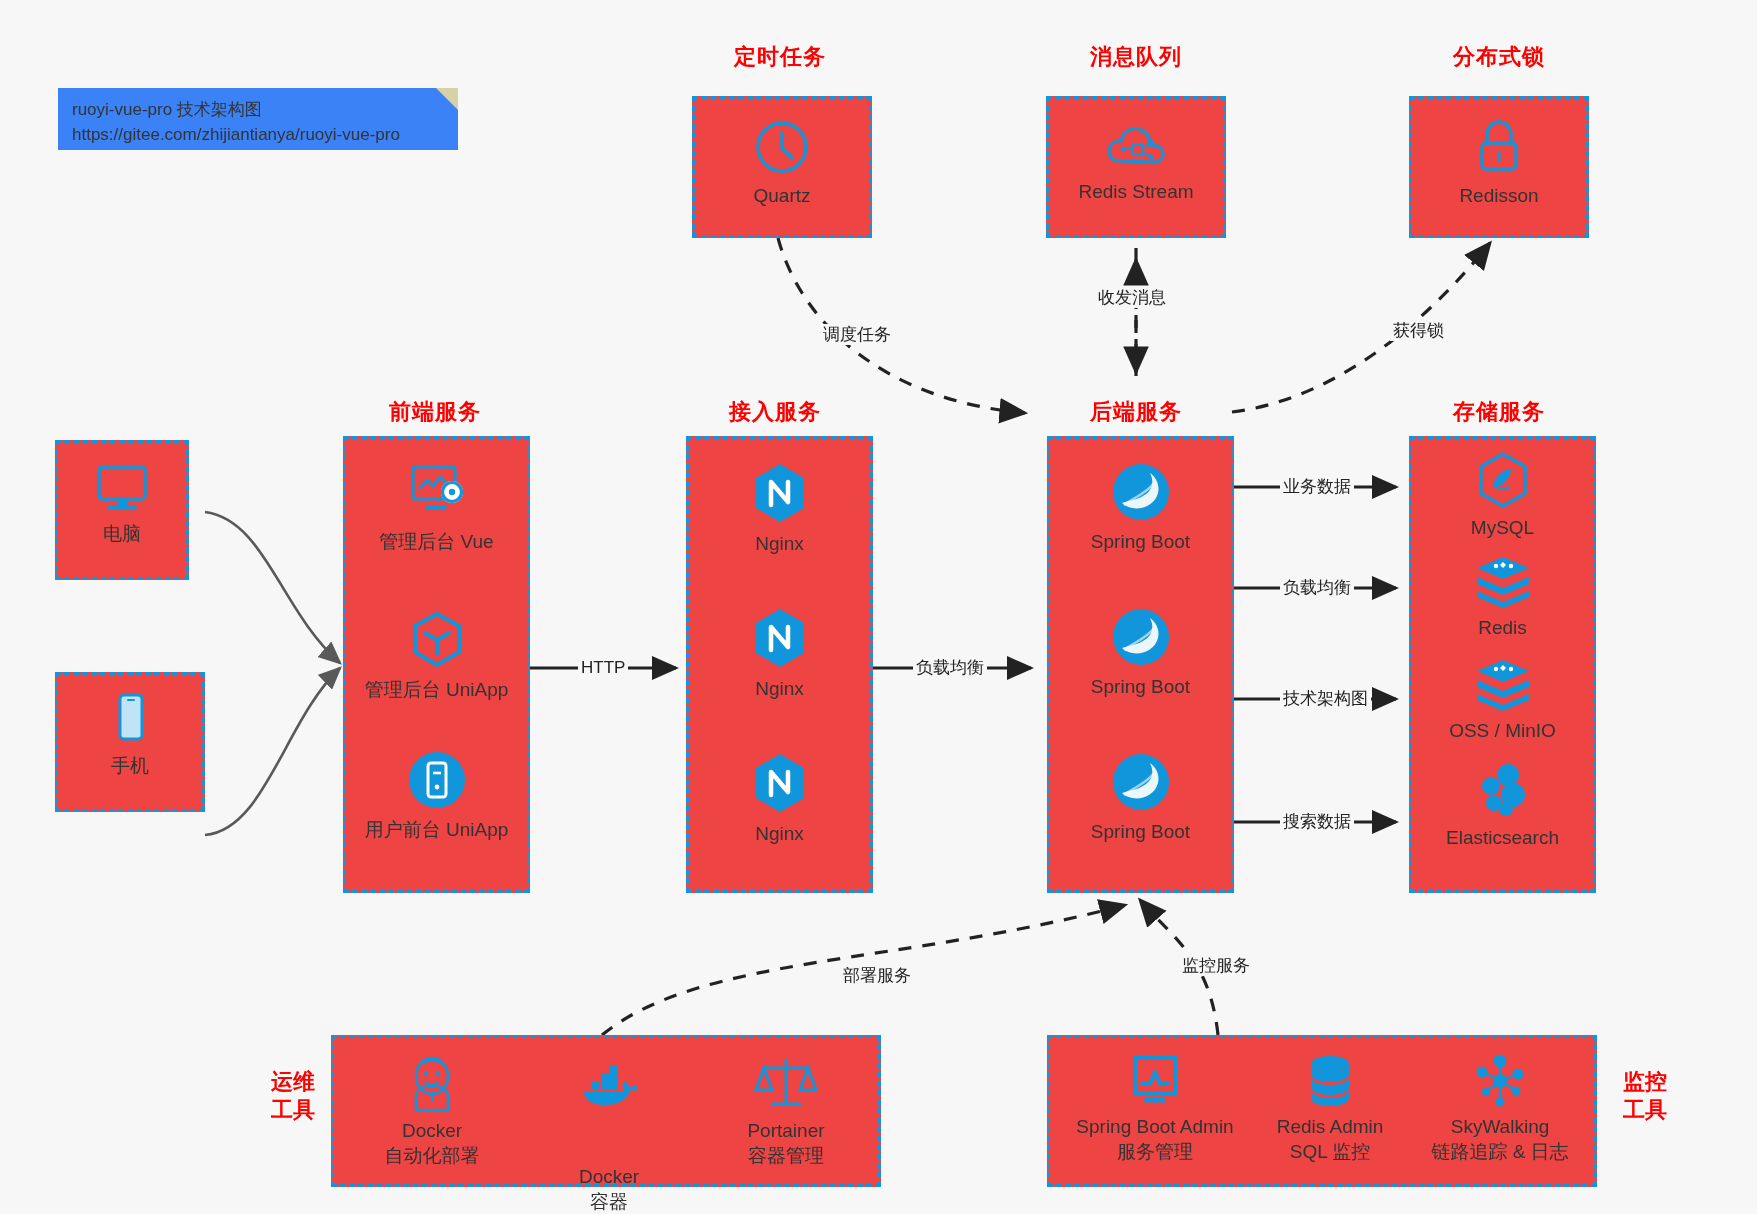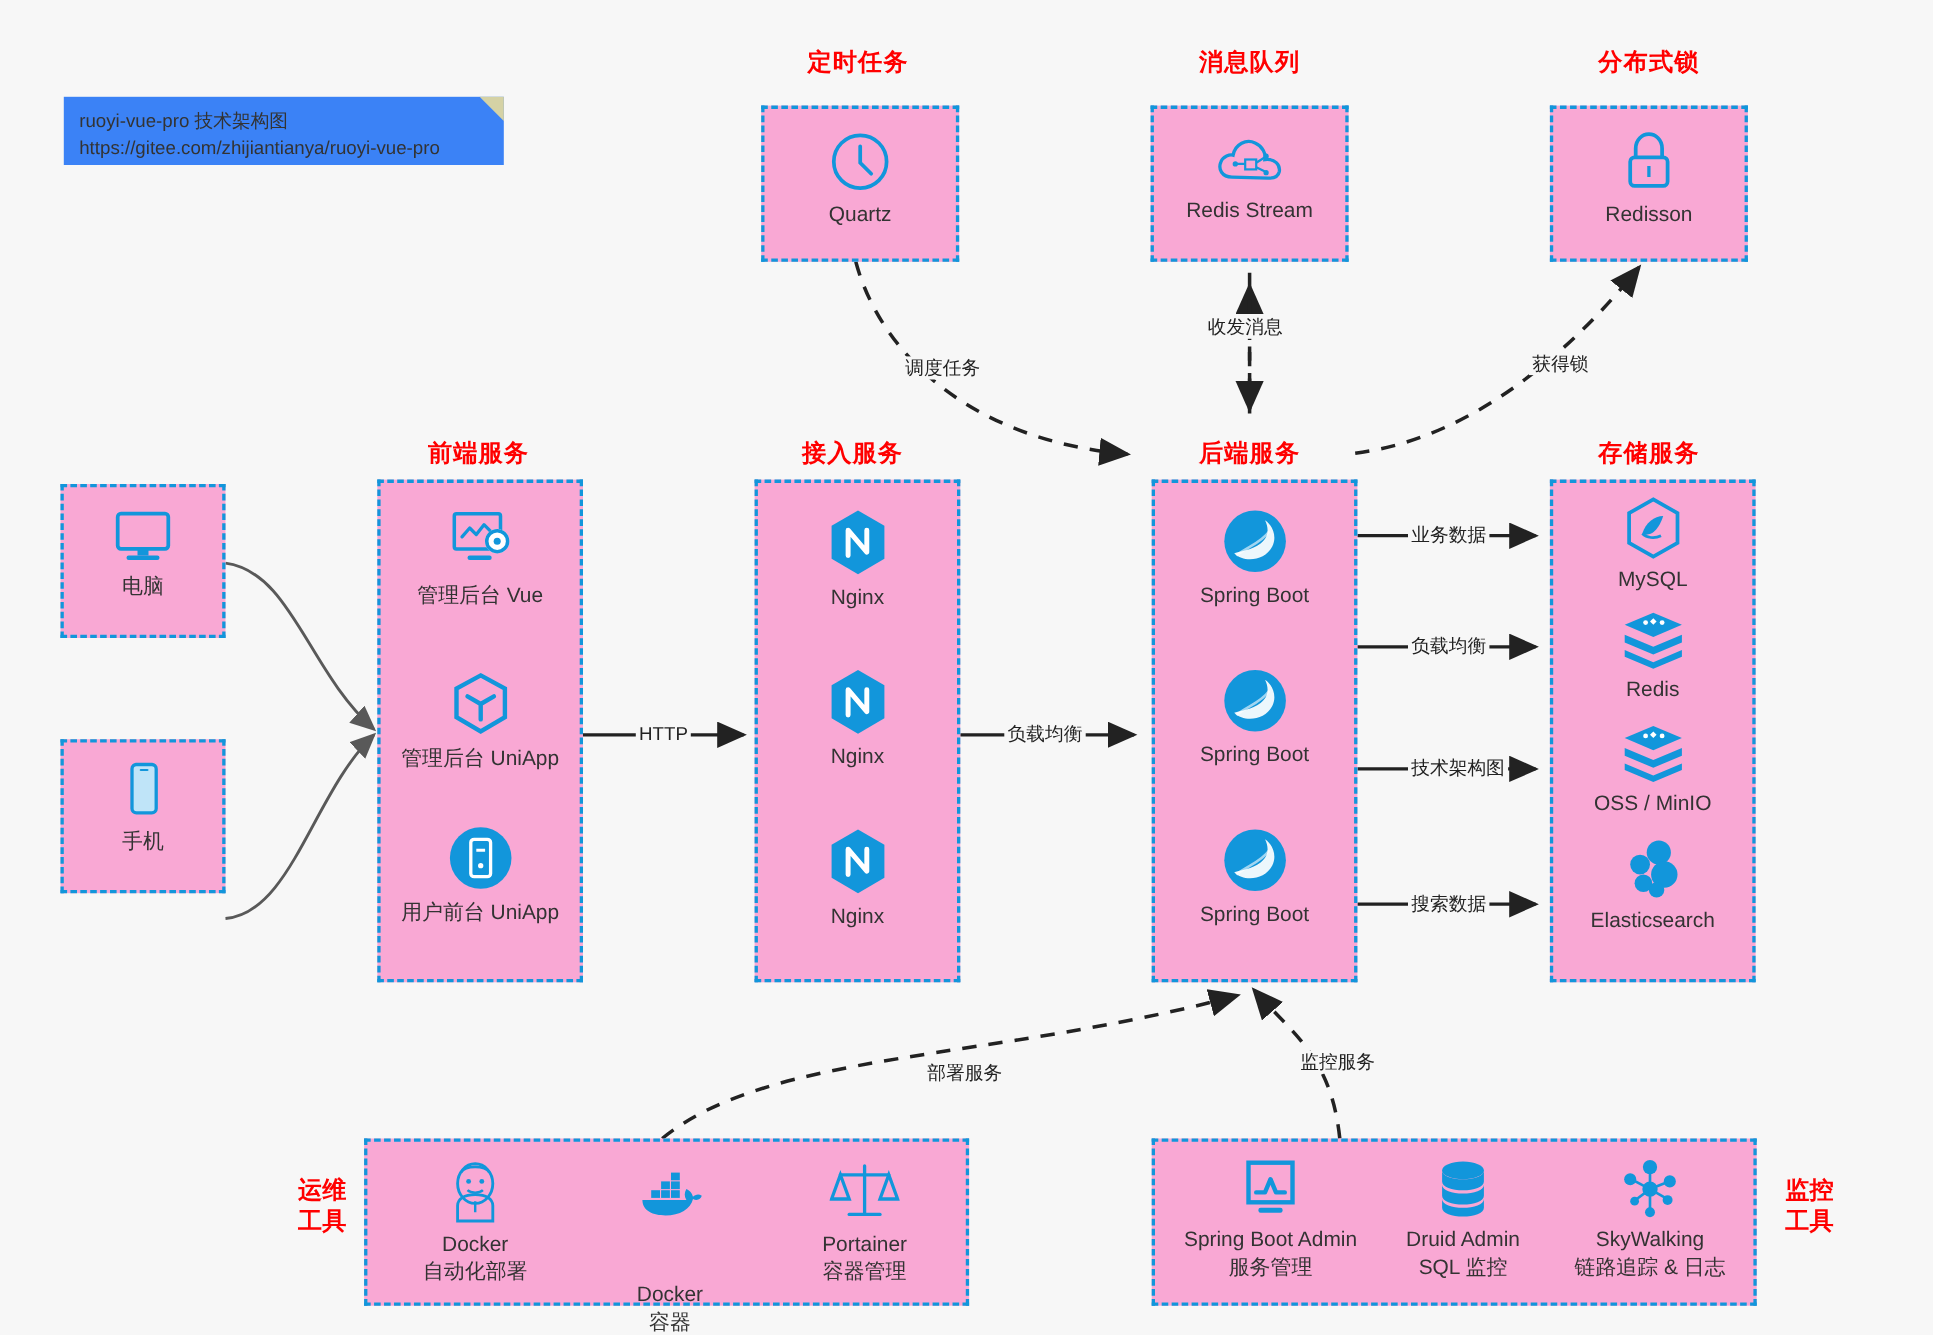--- a/index.html
+++ b/index.html
@@ -26,21 +26,21 @@
     color: #ff0000;
     font-weight: bold;
     font-size: 22px;
     line-height: 28px;
     text-align: center;
     white-space: nowrap;
   }
   .dbox {
     position: absolute;
     border: 3px dashed #1296db;
-    background: #f9a8d4;
+    background: #ef4444;
   }
   .node {
     position: absolute;
     width: 100%;
     text-align: center;
   }
   .node .ico {
     display: block;
     margin: 0 auto 6px auto;
     line-height: 0;
@@ -203,21 +203,21 @@
         <svg width="56" height="60" viewBox="0 0 56 60">
           <path d="M16,26 L16,18 C16,10 22,5 28,5 C34,5 40,10 40,18 L40,26" fill="none" stroke="#1296db" stroke-width="3.4"></path>
           <rect x="11" y="26" width="34" height="26" rx="4" fill="none" stroke="#1296db" stroke-width="3.4"></rect>
           <line x1="28" y1="34" x2="28" y2="44" stroke="#1296db" stroke-width="3"></line>
         </svg>
       </span>
       <span class="lbl">Redisson</span>
     </div>
   </div>
 
-  <div class="dbox" style="left:55px; top:440px; width:150px; height:140px;">
+  <div class="dbox" style="left:55px; top:440px; width:134px; height:140px;">
     <div class="node" style="top:16px;">
       <span class="ico">
         <svg width="62" height="56" viewBox="0 0 62 56">
           <rect x="8" y="8" width="46" height="32" rx="3" fill="none" stroke="#1296db" stroke-width="3.4"></rect>
           <rect x="26" y="40" width="10" height="6" fill="#1296db"></rect>
           <rect x="16" y="46" width="30" height="4" rx="2" fill="#1296db"></rect>
         </svg>
       </span>
       <span class="lbl">电脑</span>
     </div>
@@ -465,21 +465,21 @@
       <span class="ico">
         <svg width="58" height="58" viewBox="0 0 58 58">
           <g fill="#1296db">
             <ellipse cx="29" cy="12" rx="19" ry="8"></ellipse>
             <path d="M10,12 L10,22 C10,27 19,30 29,30 C39,30 48,27 48,22 L48,12 C48,17 39,20 29,20 C19,20 10,17 10,12 Z"></path>
             <path d="M10,25 L10,35 C10,40 19,43 29,43 C39,43 48,40 48,35 L48,25 C48,30 39,33 29,33 C19,33 10,30 10,25 Z"></path>
             <path d="M10,38 L10,46 C10,51 19,54 29,54 C39,54 48,51 48,46 L48,38 C48,43 39,46 29,46 C19,46 10,43 10,38 Z"></path>
           </g>
         </svg>
       </span>
-      <span class="lbl" style="display:block;font-size:19px;color:#333;line-height:25px;">Druid Admin</span>
+      <span class="lbl" style="display:block;font-size:19px;color:#333;line-height:25px;">Redis Admin</span>
       <span class="sub" style="display:block;font-size:19px;color:#333;line-height:25px;">SQL 监控</span>
     </div>
 
     <div style="position:absolute; left:355px; top:14px; width:190px; text-align:center;">
       <span class="ico">
         <svg width="62" height="58" viewBox="0 0 62 58">
           <g fill="#1296db">
             <circle cx="31" cy="29" r="7"></circle>
             <circle cx="31" cy="9" r="6.5"></circle>
             <circle cx="13" cy="20" r="5.5"></circle>

